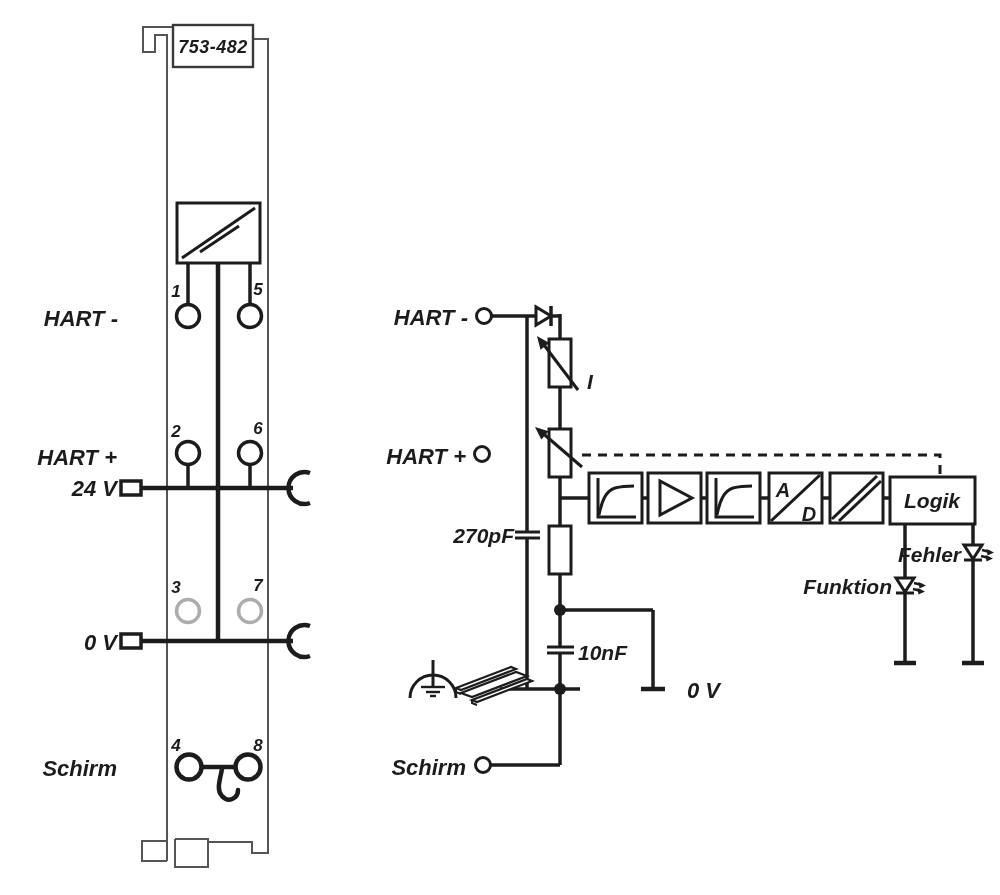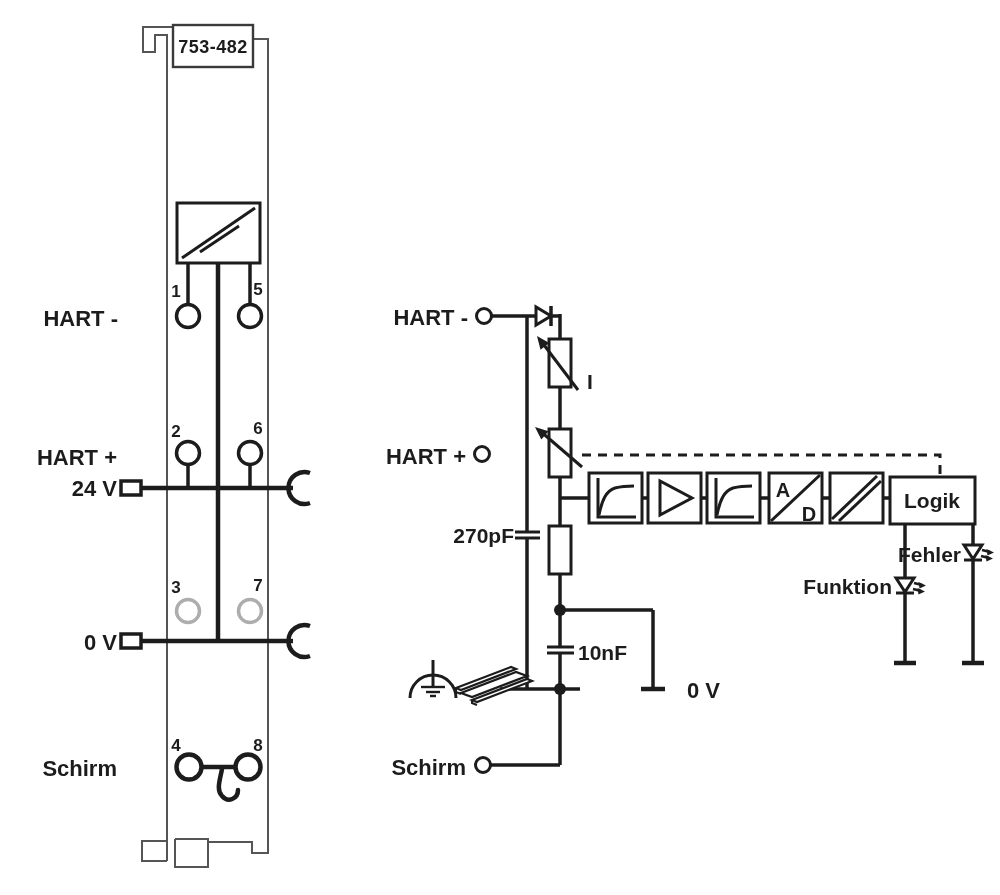--- a/index.html
+++ b/index.html
@@ -1,16 +1,16 @@
 <!DOCTYPE html>
 <html style="--wire: #1c1c1c; --outline: #555555; --inactive: #adadad; --bg: #ffffff;"><head>
 <meta charset="utf-8">
 <style>
   html,body{margin:0;padding:0;background:#fff;}
-  #stage{position:relative;width:1000px;height:895px;background:var(--bg,#fff);overflow:hidden;}
+  #stage{position:relative;width:1000px;height:895px;background:var(--bg,#fff);overflow:hidden;font-style:italic;}
   svg{position:absolute;left:0;top:0;}
   .wire{stroke:var(--wire,#1c1c1c);stroke-width:3.5;fill:none;}
   .wire4{stroke:var(--wire,#1c1c1c);stroke-width:4.5;fill:none;}
   .outline{stroke:var(--outline,#555);stroke-width:2;fill:none;}
   .comp{stroke:var(--wire,#1c1c1c);stroke-width:3;fill:#fff;}
   .compline{stroke:var(--wire,#1c1c1c);stroke-width:3;fill:none;}
   .thin{stroke:var(--wire,#1c1c1c);stroke-width:2.4;fill:none;}
   .term{stroke:var(--wire,#1c1c1c);stroke-width:3.5;fill:#fff;}
   .termgray{stroke:var(--inactive,#adadad);stroke-width:3.5;fill:#fff;}
   .termshield{stroke:var(--wire,#1c1c1c);stroke-width:4.5;fill:#fff;}

